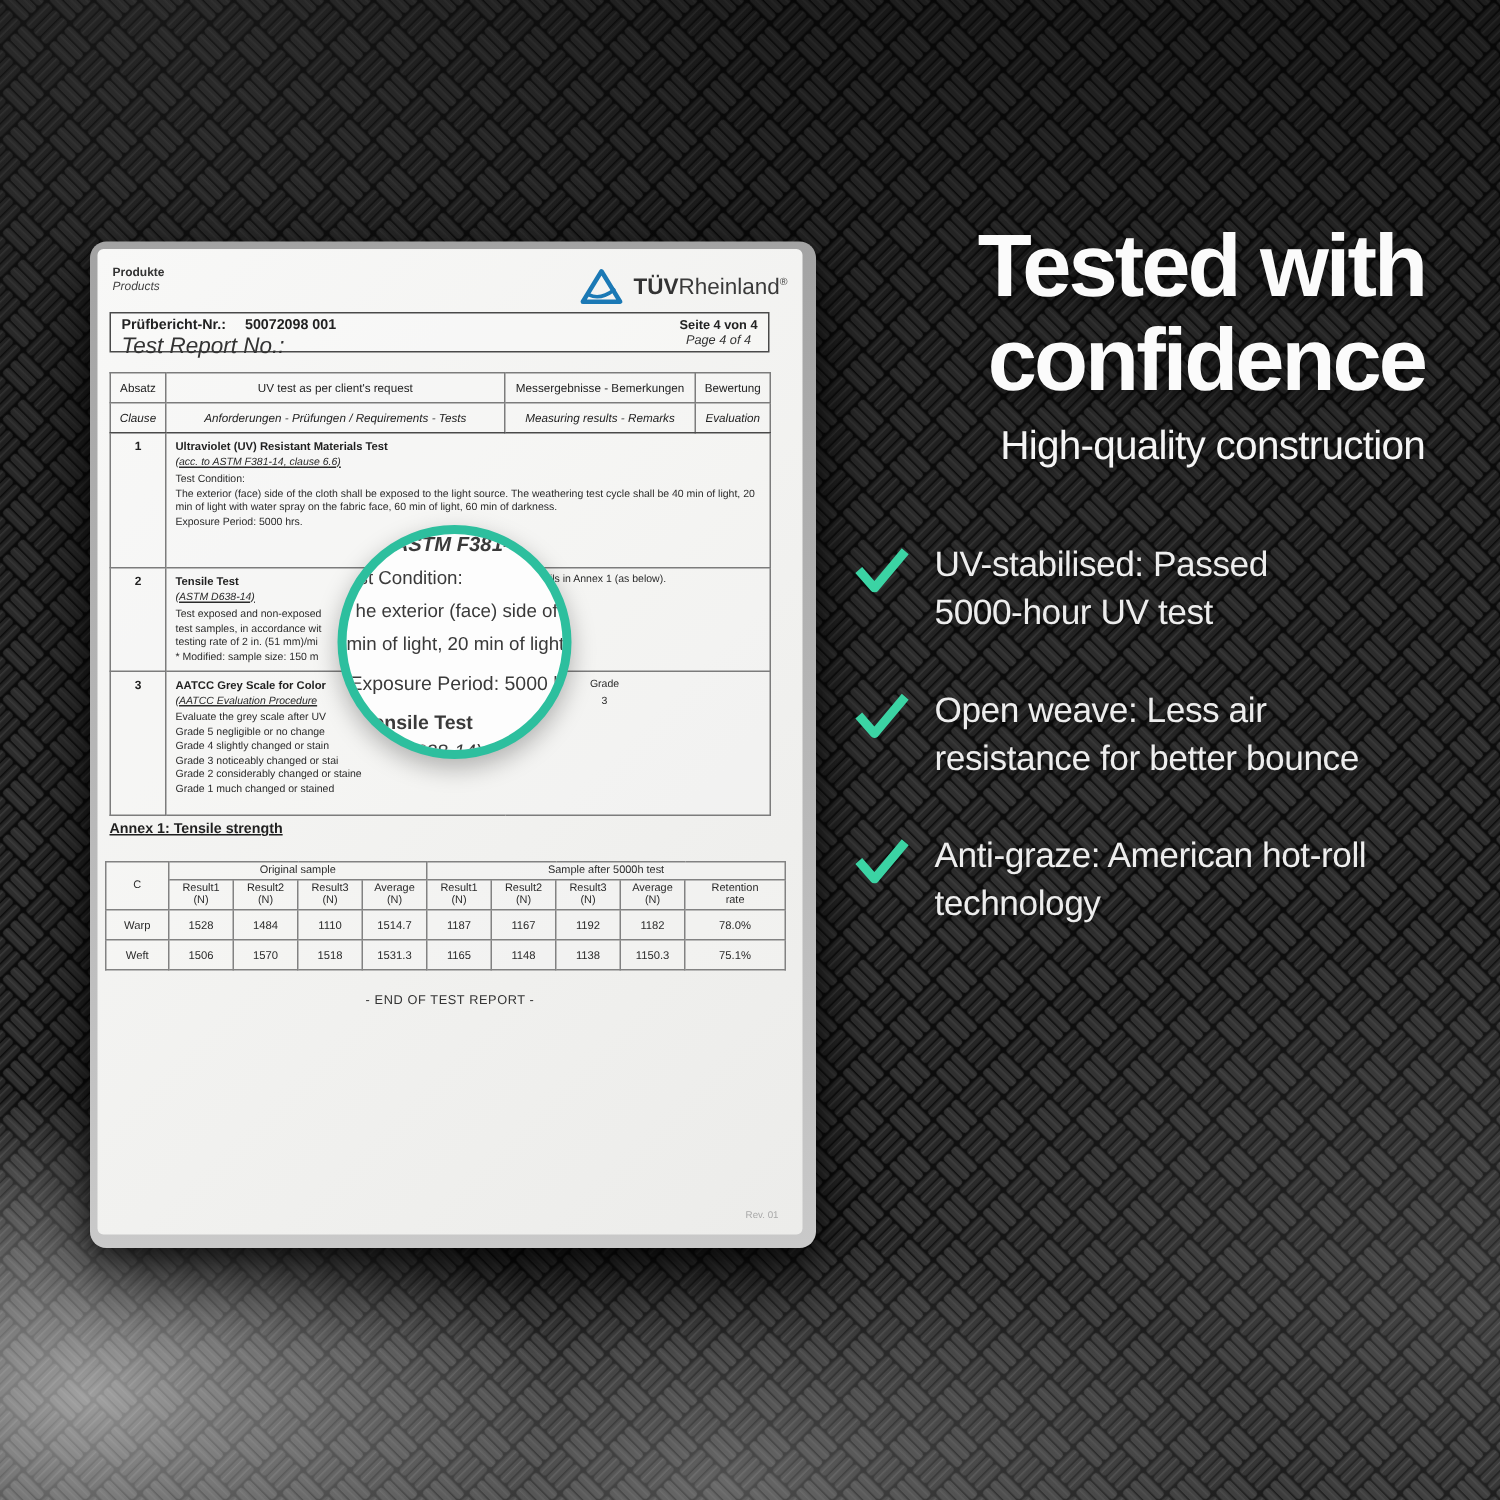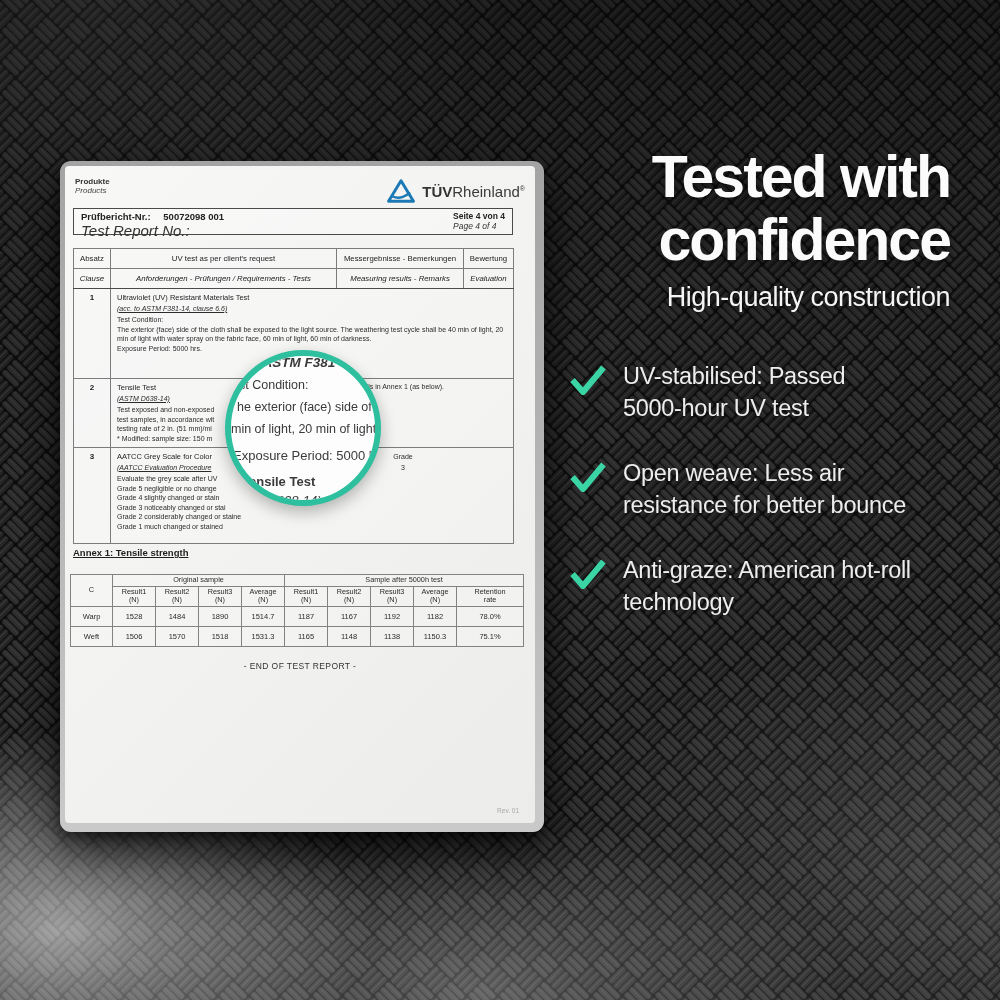--- a/index.html
+++ b/index.html
@@ -40,41 +40,41 @@
   .logo-text sup{font-size:7px;}
 
   .report-bar{
     position:absolute;left:8px;top:42px;width:440px;height:27px;box-sizing:border-box;
     border:1.5px solid #4a4a4a;display:flex;justify-content:space-between;
     padding:2px 7px;background:rgba(255,255,255,0.25);
   }
   .rb-left .l1{font-size:9.5px;font-weight:bold;color:#222;}
   .rb-left .l1 .num{margin-left:10px;}
   .rb-left .l2{font-size:15px;font-style:italic;color:#333;}
-  .rb-right{text-align:left;}
+  .rb-right{text-align:center;}
   .rb-right .l1{font-size:8.5px;font-weight:bold;color:#222;}
   .rb-right .l2{font-size:8.5px;font-style:italic;color:#333;}
 
   table.main-table{
     position:absolute;left:8px;top:82px;width:440px;border-collapse:collapse;table-layout:fixed;
     background:rgba(255,255,255,0.18);
   }
   table.main-table th, table.main-table td{
     border:1px solid #7c7c7c;vertical-align:top;box-sizing:border-box;
   }
   table.main-table{border:1.5px solid #4a4a4a;}
   table.main-table thead th{
     font-weight:normal;font-size:7.8px;color:#222;text-align:center;vertical-align:middle;height:20px;padding:1px 2px;
   }
   thead th.bold{font-weight:bold;font-size:8px;}
   thead th.ital{font-style:italic;}
   thead tr.hdr-bottom th{border-bottom:1.5px solid #4a4a4a;}
   td.cell-num{font-size:8px;font-weight:bold;text-align:center;padding-top:4px;color:#222;}
   td.cell-body{position:relative;padding:4px 6px;font-size:7px;line-height:9.5px;color:#2b2b2b;}
-  .row-title{font-weight:normal;font-size:7.5px;margin-bottom:1px;color:#1f1f1f;}
+  .row-title{font-weight:bold;font-size:7.5px;margin-bottom:1px;color:#1f1f1f;}
   .row-ref{font-style:italic;text-decoration:underline;font-size:7px;margin-bottom:2px;color:#2b2b2b;}
   .row-body{white-space:pre-line;}
   .row-result{position:absolute;top:3px;left:242px;font-size:7px;color:#2b2b2b;}
   .row-result.grade{left:262px;width:60px;text-align:center;white-space:pre-line;line-height:11px;}
 
   
   .magnifier{
     position:absolute;left:160px;top:184px;width:156px;height:156px;border-radius:50%;
     background:#fdfdfd;border:6px solid #2dbf9e;box-sizing:border-box;z-index:5;
     box-shadow:0 6px 16px rgba(0,0,0,0.28);overflow:hidden;
@@ -309,21 +309,21 @@
 (N)</th>
           <th>Retention
 rate</th>
         </tr>
       </thead>
       <tbody>
         <tr>
           <td>Warp</td>
           <td>1528</td>
           <td>1484</td>
-          <td>1890</td>
+          <td>1110</td>
           <td>1514.7</td>
           <td>1187</td>
           <td>1167</td>
           <td>1192</td>
           <td>1182</td>
           <td>78.0%</td>
         </tr>
         <tr>
           <td>Weft</td>
           <td>1506</td>

